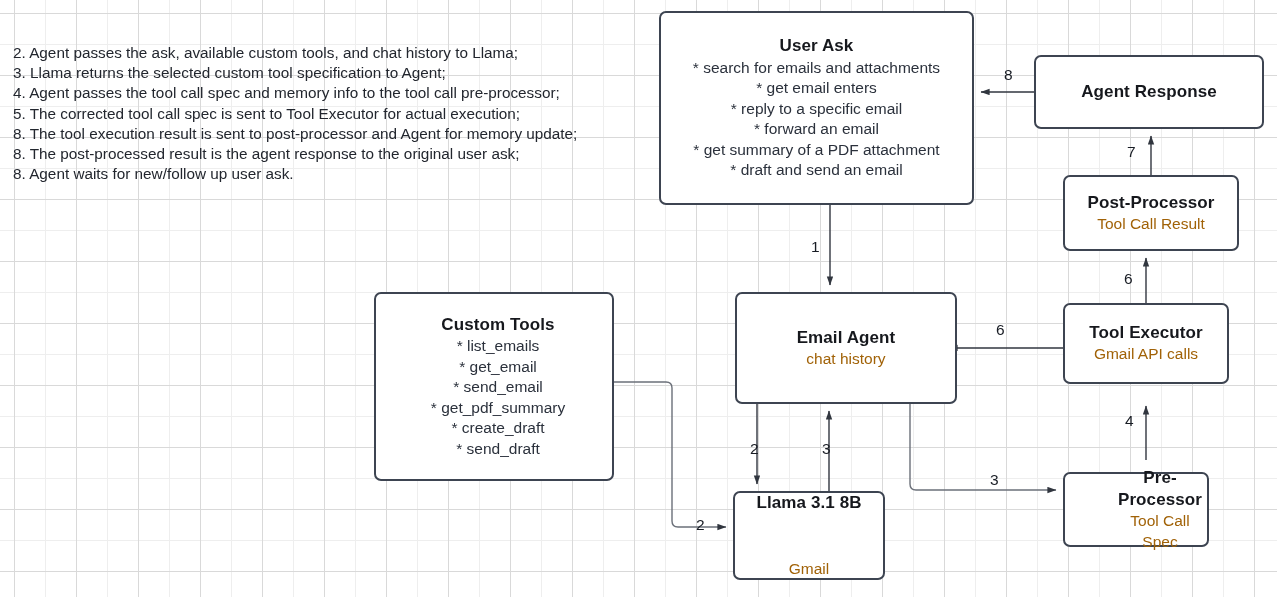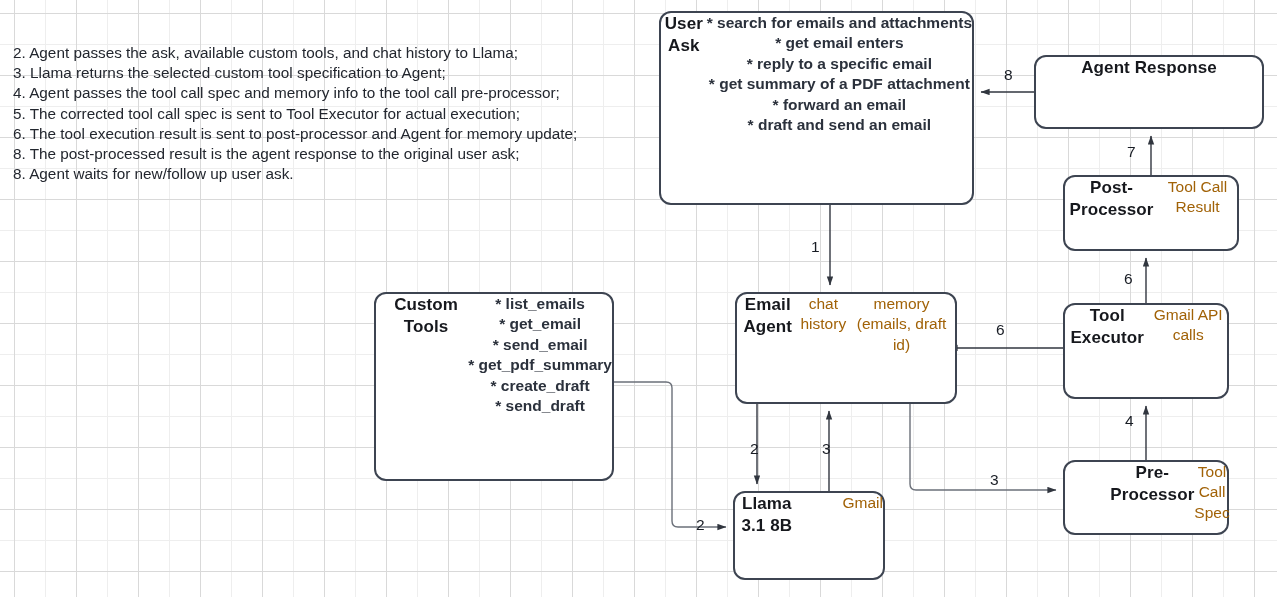--- a/index.html
+++ b/index.html
@@ -34,43 +34,44 @@
     top: 0;
     width: 1277px;
     height: 597px;
     pointer-events: none;
   }
   .node {
     position: absolute;
     box-sizing: border-box;
     background: #ffffff;
     border: 2px solid #3d4451;
-    border-radius: 12px;
+    border-radius: 7px;
     display: flex;
-    flex-direction: row;
+    flex-direction: column;
+    align-items: center;
     justify-content: center;
     text-align: center;
     line-height: 1.32;
     z-index: 2;
   }
   .node .title {
     font-weight: bold;
     font-size: 17px;
     color: #16181d;
     letter-spacing: 0.1px;
   }
   .node .sub {
     font-size: 15.5px;
     color: #a16207;
   }
   .node .bullets {
     font-size: 15.5px;
     color: #2b313c;
   }
-  .node .bullets div { white-space: nowrap; font-weight: bold; }
+  .node .bullets div { white-space: nowrap; }
 
   #legend {
     position: absolute;
     left: 13px;
     top: 43px;
     width: 640px;
     font-size: 15.3px;
     line-height: 20.2px;
     color: #22262e;
     z-index: 2;
@@ -117,33 +118,33 @@
     <path d="M829,491 L829,411" fill="none" stroke="#31363f" stroke-width="1.4" marker-end="url(#arrow)"></path>
 
     <path d="M614,382 L666,382 Q672,382 672,388 L672,521 Q672,527 678,527 L726,527" fill="none" stroke="#6b7079" stroke-width="1.4" marker-end="url(#arrow)"></path>
   </svg>
 
   <div id="legend">
     <div>2. Agent passes the ask, available custom tools, and chat history to Llama;</div>
     <div>3. Llama returns the selected custom tool specification to Agent;</div>
     <div>4. Agent passes the tool call spec and memory info to the tool call pre-processor;</div>
     <div>5. The corrected tool call spec is sent to Tool Executor for actual execution;</div>
-    <div>6. The tool execution result is sent to post-processor and Agent for memory update;</div>
+    <div>8. The tool execution result is sent to post-processor and Agent for memory update;</div>
     <div>8. The post-processed result is the agent response to the original user ask;</div>
     <div>8. Agent waits for new/follow up user ask.</div>
   </div>
 
   <div class="node" style="left:659px; top:11px; width:315px; height:194px;">
     <div class="title">User Ask</div>
     <div class="bullets">
       <div>* search for emails and attachments</div>
       <div>* get email enters</div>
       <div>* reply to a specific email</div>
+      <div>* forward an email</div>
       <div>* get summary of a PDF attachment</div>
-      <div>* forward an email</div>
       <div>* draft and send an email</div>
     </div>
   </div>
 
   <div class="node" style="left:1034px; top:55px; width:230px; height:74px;">
     <div class="title">Agent Response</div>
   </div>
 
   <div class="node" style="left:1063px; top:175px; width:176px; height:76px;">
     <div class="title">Post-Processor</div>
@@ -158,29 +159,28 @@
       <div>* send_email</div>
       <div>* get_pdf_summary</div>
       <div>* create_draft</div>
       <div>* send_draft</div>
     </div>
   </div>
 
   <div class="node" style="left:719px; top:292px; width:222px; height:112px;margin-left:16px;">
     <div class="title">Email Agent</div>
     <div class="sub">chat history</div>
-    <div class="sub">memory (emails, draft id)</div>
   </div>
 
-  <div class="node" style="left:1063px; top:303px; width:166px; height:96px;">
+  <div class="node" style="left:1063px; top:303px; width:166px; height:81px;">
     <div class="title">Tool Executor</div>
     <div class="sub">Gmail API calls</div>
   </div>
 
-  <div class="node" style="left:1063px; top:460px; width:166px; height:75px;padding-left:48px;">
+  <div class="node" style="left:1063px; top:472px; width:146px; height:75px;padding-left:48px;">
     <div class="title">Pre-Processor</div>
     <div class="sub">Tool Call Spec</div>
   </div>
 
   <div class="node" style="left:733px; top:491px; width:152px; height:89px;gap:44px;">
     <div class="title">Llama 3.1 8B</div>
     <div class="sub">Gmail</div>
   </div>
 
   <div class="edge-label" style="left:1004px; top:66px;">8</div>

